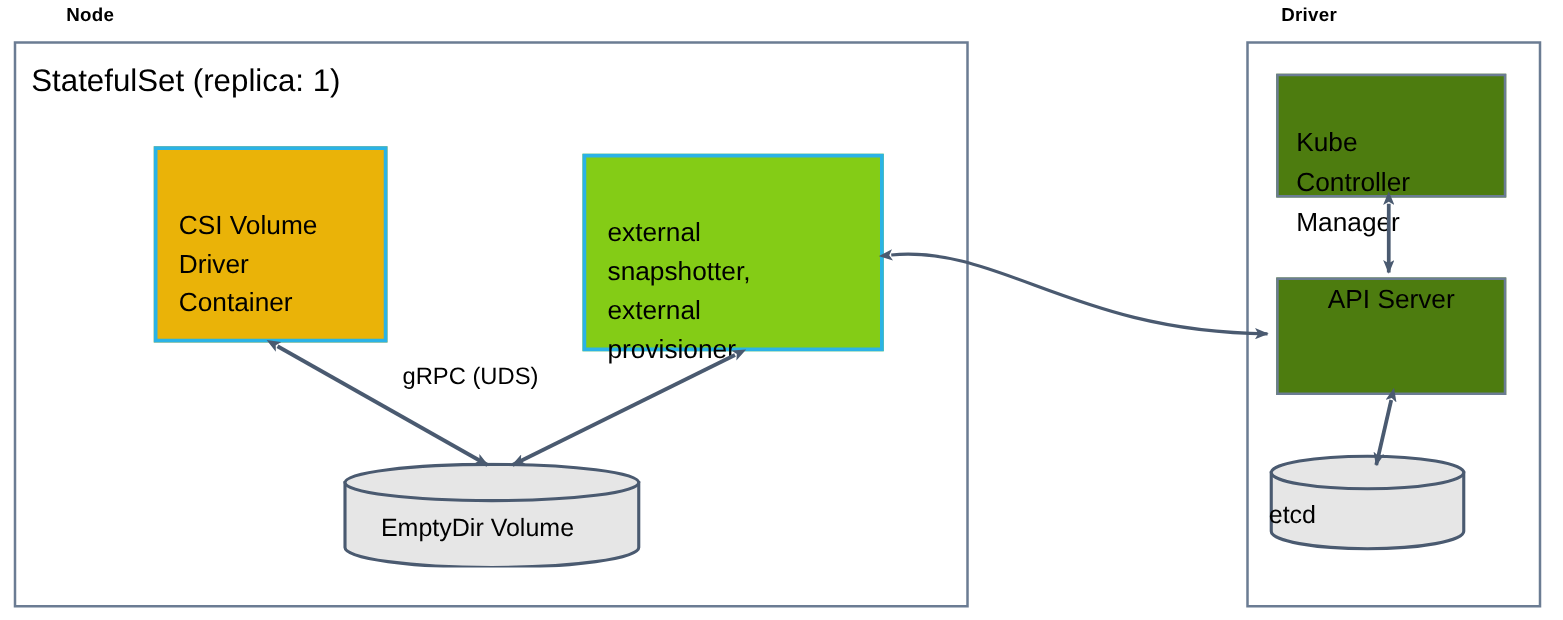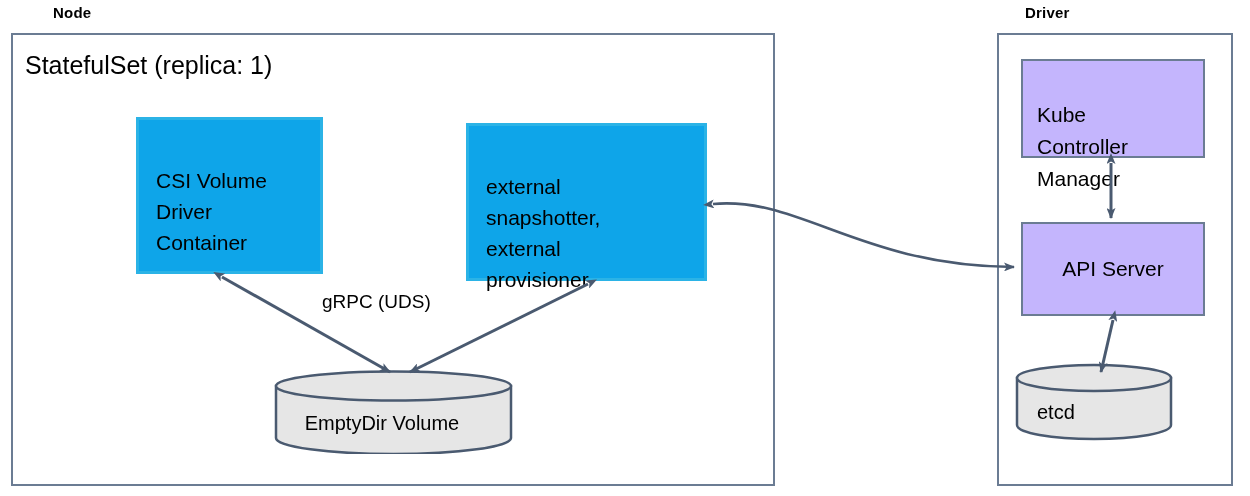--- a/index.html
+++ b/index.html
@@ -49,38 +49,38 @@
   
   .comp-box {
     box-sizing: border-box;
     border: 3px solid #2BB3E6;
     font-size: 21px;
     line-height: 31px;
     color: #000;
     padding: 14px 0 0 17px;
     white-space: pre-line;
   }
-  .comp-box.orange { background: #0ea5e9; margin-left: 13px; }
-  .comp-box.green  { background: #0ea5e9; }
+  .comp-box.orange { background: #eab308; }
+  .comp-box.green  { background: #84cc16; }
 
   
   .grey-box {
     box-sizing: border-box;
     border: 2px solid #6B7C93;
-    background: #c4b5fd;
+    background: #4d7c0f;
     font-size: 21px;
     line-height: 32px;
     color: #000;
     padding: 6px 0 0 14px;
     white-space: pre-line;
   }
   .grey-box.centered {
     padding: 0;
     display: flex;
-    align-items: center;
+    align-items: flex-start;
     justify-content: center;
   }
 
   
   .cyl-label {
     position: absolute;
     left: 0;
     right: 0;
     text-align: center;
     font-size: 20px;
@@ -149,21 +149,21 @@
 
   <div class="abs grey-box centered" style="left:1021px; top:222px; width:184px; height:94px;">
     <span>API Server</span>
   </div>
 
   <div class="abs" style="left:1015px; top:363px; width:158px; height:78px;">
     <svg width="158" height="78" viewBox="0 0 158 78">
       <path d="M2,15 L2,62 A77,14 0 0 0 156,62 L156,15 Z" fill="#E6E6E6" stroke="#4A5A70" stroke-width="2.5"></path>
       <ellipse cx="79" cy="15" rx="77" ry="13" fill="#E6E6E6" stroke="#4A5A70" stroke-width="2.5"></ellipse>
     </svg>
-    <div class="cyl-label" style="top:38px; text-align:left; padding-left:22px;">etcd</div>
+    <div class="cyl-label" style="top:38px; text-align:left; ">etcd</div>
   </div>
 
   <svg class="overlay">
     <defs>
       <marker id="ah" markerWidth="11" markerHeight="9" refX="10" refY="4.5" orient="auto" markerUnits="userSpaceOnUse">
         <path d="M0,0 L11,4.5 L0,9 L2.6,4.5 Z" fill="#4A5A70"></path>
       </marker>
       <marker id="ah-start" markerWidth="11" markerHeight="9" refX="1" refY="4.5" orient="auto-start-reverse" markerUnits="userSpaceOnUse">
         <path d="M0,0 L11,4.5 L0,9 L2.6,4.5 Z" fill="#4A5A70"></path>
       </marker>

